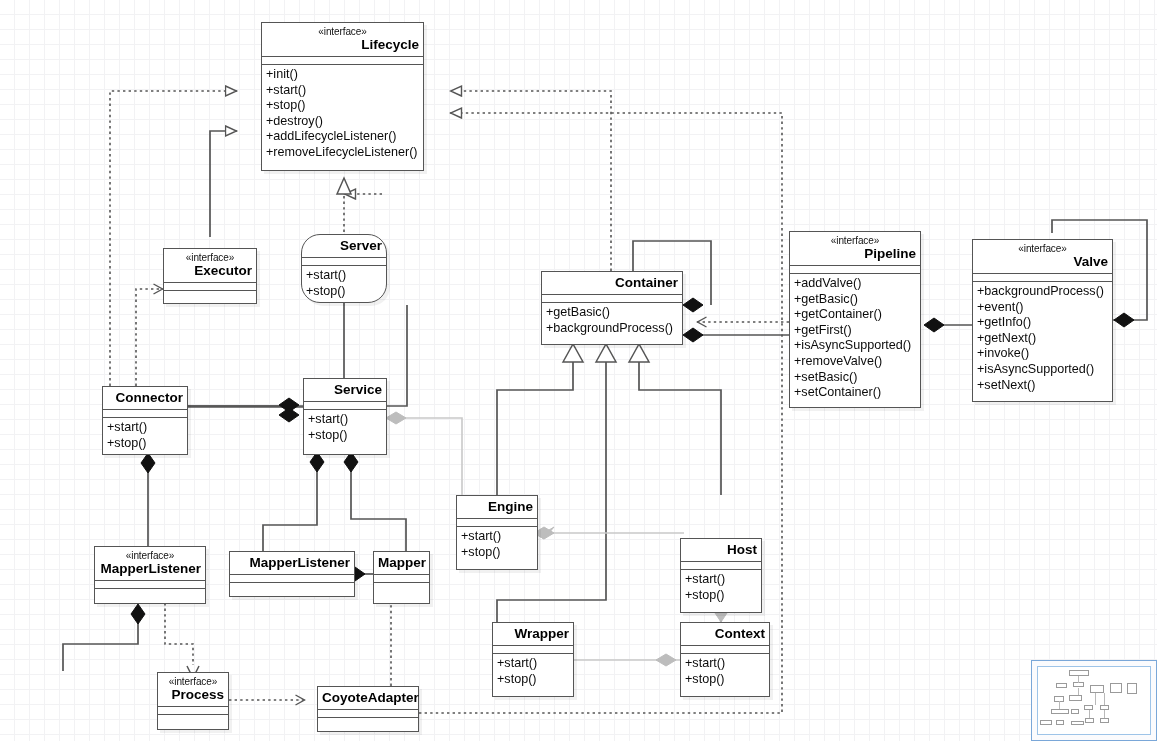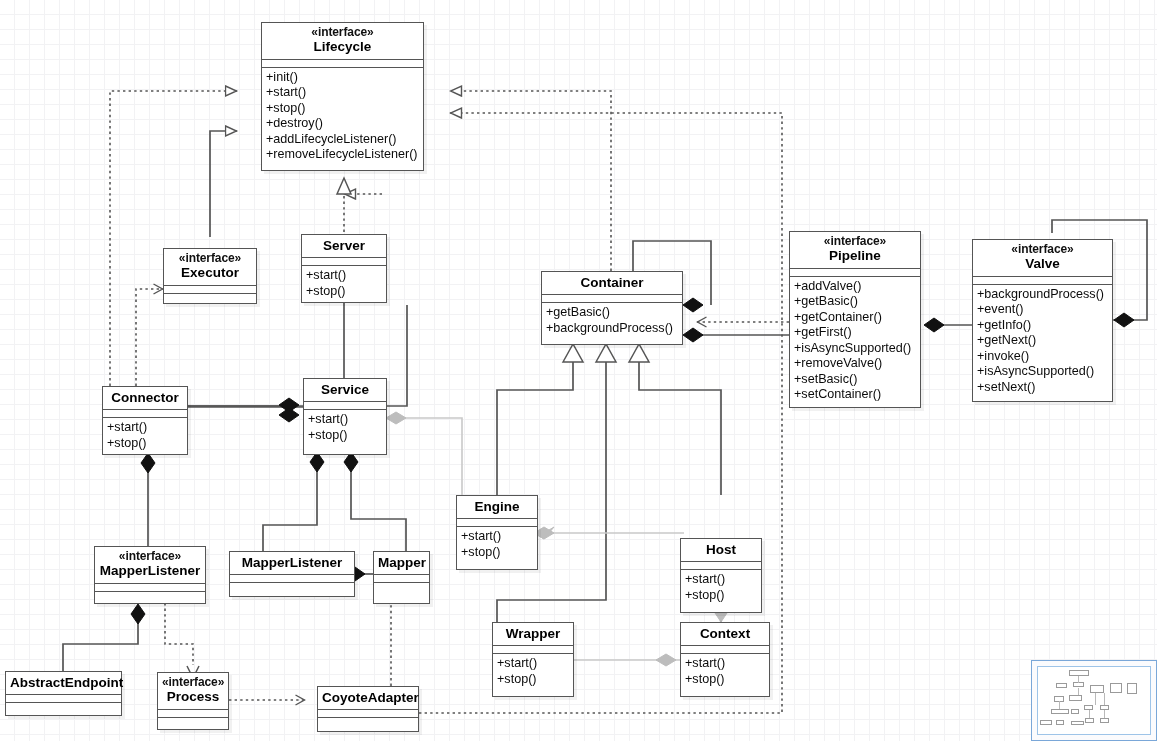--- a/index.html
+++ b/index.html
@@ -37,30 +37,31 @@
     box-shadow: 3px 3px 0 rgba(0,0,0,0.055);
     z-index: 5;
   }
   .uml .hdr {
     text-align: center;
     padding: 3px 4px 4px 4px;
     line-height: 1.12;
   }
   .uml .stereo {
     display: block;
-    font-size: 12px;
+    font-size: 10px;
     color: #111;
-    font-weight: bold;
+    font-weight: normal;
     letter-spacing: -0.1px;
   }
   .uml .nm {
     display: block;
     font-size: 13.5px;
     font-weight: bold;
     color: #000;
+    text-align: right;
   }
   .uml .sep {
     border-top: 1.6px solid #555555;
     height: 0;
   }
   .uml .attrs {
     height: 7px;
   }
   .uml .ops {
     padding: 2px 3px 3px 4px;
@@ -262,21 +263,21 @@
     <div class="hdr">
       <span class="stereo">«interface»</span>
       <span class="nm">Executor</span>
     </div>
     <div class="sep"></div>
     <div class="attrs"></div>
     <div class="sep"></div>
     <div class="ops"></div>
   </div>
 
-  <div class="uml" style="left:301px; top:234px; width:86px; height:69px;">
+  <div class="uml" style="left:301px; top:234px; width:86px; height:69px;border-radius:19px;">
     <div class="hdr">
       <span class="nm">Server</span>
     </div>
     <div class="sep"></div>
     <div class="attrs"></div>
     <div class="sep"></div>
     <div class="ops">
       <div class="op">+start()</div>
       <div class="op">+stop()</div>
     </div>
@@ -436,29 +437,20 @@
     </div>
     <div class="sep"></div>
     <div class="attrs"></div>
     <div class="sep"></div>
     <div class="ops">
       <div class="op">+start()</div>
       <div class="op">+stop()</div>
     </div>
   </div>
 
-  <div class="uml empty-ops" style="left:5px; top:671px; width:117px; height:45px;">
-    <div class="hdr">
-      <span class="nm">AbstractEndpoint</span>
-    </div>
-    <div class="sep"></div>
-    <div class="attrs"></div>
-    <div class="sep"></div>
-    <div class="ops"></div>
-  </div>
 
   <div class="uml empty-ops" style="left:157px; top:672px; width:72px; height:58px;">
     <div class="hdr">
       <span class="stereo">«interface»</span>
       <span class="nm">Process</span>
     </div>
     <div class="sep"></div>
     <div class="attrs"></div>
     <div class="sep"></div>
     <div class="ops"></div>

